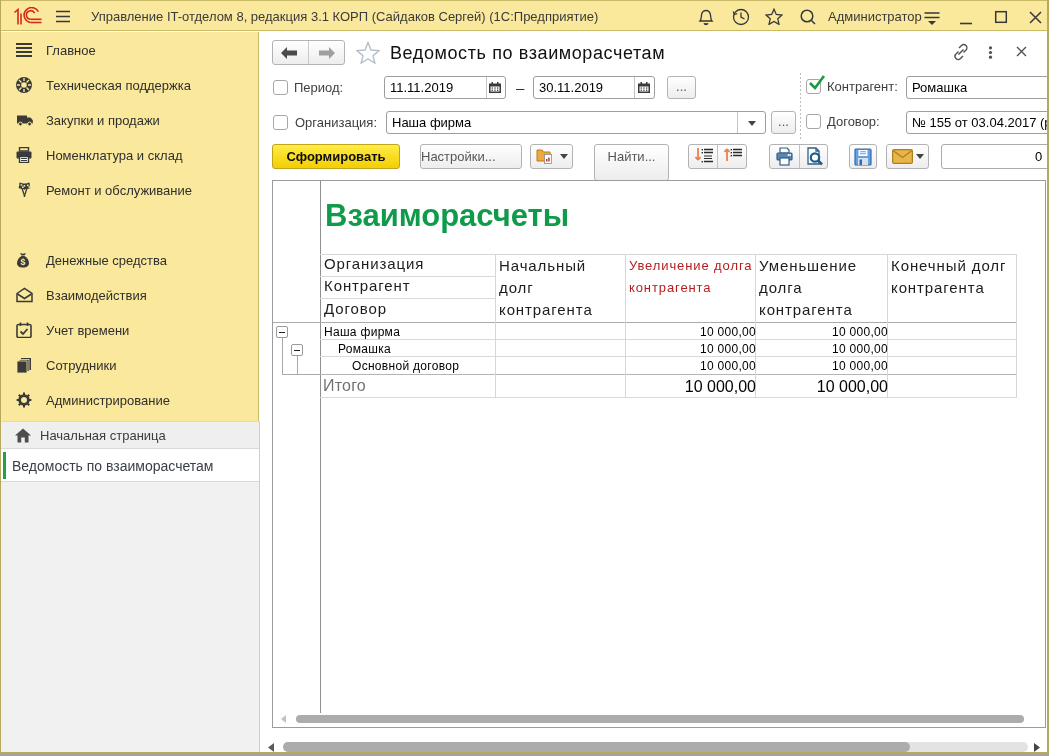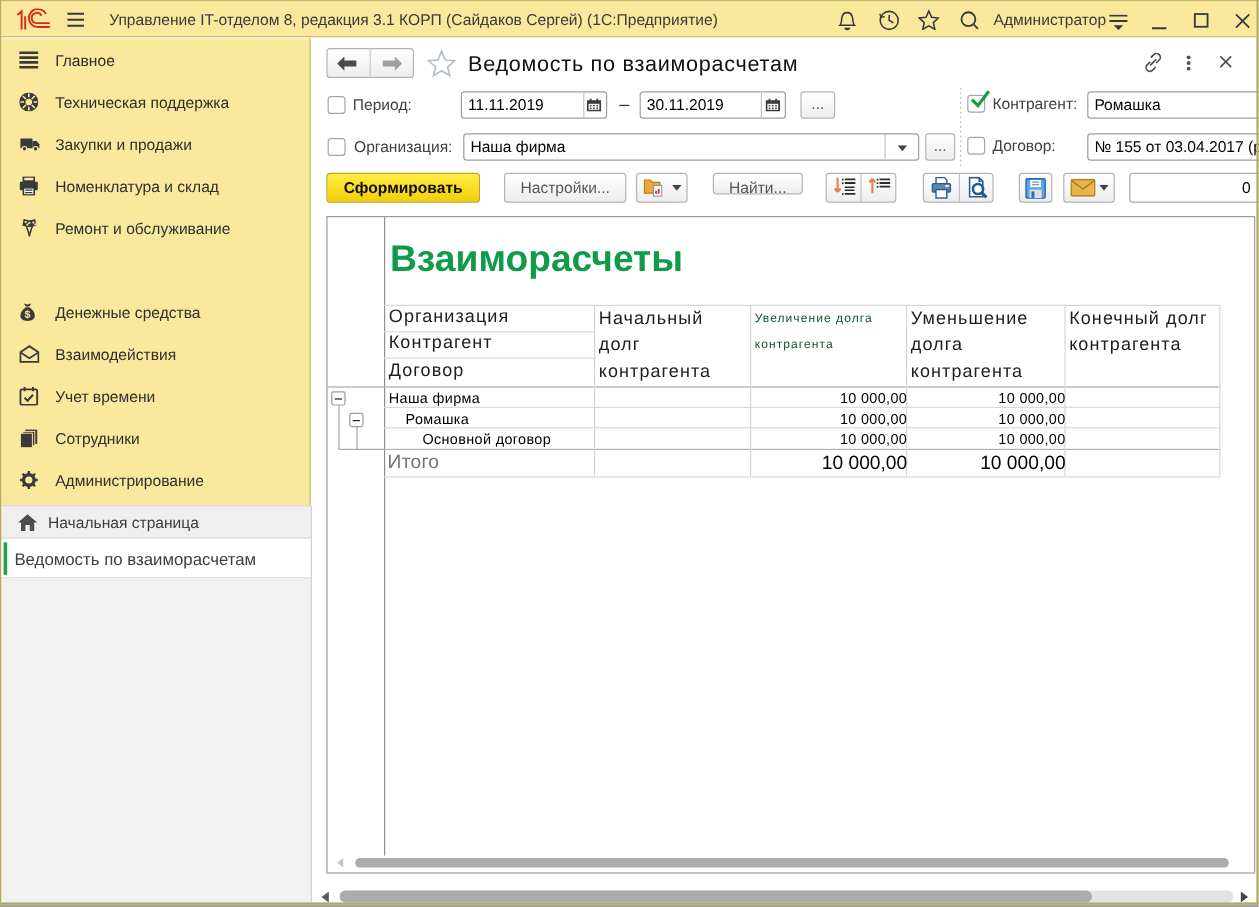--- a/index.html
+++ b/index.html
@@ -284,31 +284,31 @@
     <svg style="position:absolute;left:488px;top:89px" width="8" height="6" viewBox="0 0 8 6">
         <path d="M0,0 L8,0 L4,5 Z" fill="#444"></path>
       </svg>
     <div class="btn" style="left:511px;top:79px;width:25px;height:23px;color:#555;font-size:13px;text-align:center;line-height:19px">...</div>
     <span class="cb" style="left:546px;top:82px"></span>
     <span class="lbl" style="left:567px;top:82px">Договор:</span>
     <div class="input" style="left:646px;top:79px;width:406px;height:23px"></div>
     <span style="position:absolute;left:652px;top:83px;font-size:13px;color:#000;white-space:nowrap">№ 155 от 03.04.2017 (р</span>
 
     <div style="position:absolute;left:12px;top:112px;width:128px;height:25px;background:linear-gradient(#ffec45,#f3ce05);border:1px solid #c0a419;border-radius:3px;text-align:center;font-size:13px;font-weight:bold;color:#0d0d0d;line-height:23px">Сформировать</div>
-    <div class="btn" style="left:160px;top:112px;width:102px;height:25px;text-align:center;font-size:13px;color:#565656;line-height:23px">Настройки...</div>
+    <div class="btn" style="left:160px;top:112px;width:102px;height:25px;text-align:left;font-size:13px;color:#565656;line-height:23px">Настройки...</div>
     <div class="btn" style="left:270px;top:112px;width:43px;height:25px"></div>
     <svg style="position:absolute;left:276px;top:116px" width="18" height="17" viewBox="0 0 18 17">
         <path d="M1,2 L6,2 L7.5,4 L14,4 L14,13 L1,13 Z" fill="#eda93e" stroke="#b97f1d" stroke-width="1"></path>
         <rect x="8.5" y="6.5" width="7" height="9" fill="#fff" stroke="#8a8a8a" stroke-width="0.8"></rect>
         <path d="M10,13.5 v-2.5 h1.5 v2.5 Z M12.2,13.5 v-4 h1.5 v4 Z" fill="#c0392b"></path>
       </svg>
     <svg style="position:absolute;left:300px;top:122px" width="8" height="6" viewBox="0 0 8 6">
         <path d="M0,0 L8,0 L4,5 Z" fill="#444"></path>
       </svg>
-    <div class="btn" style="left:334px;top:112px;width:75px;height:18px;text-align:center;font-size:13px;color:#565656;line-height:23px">Найти...</div>
+    <div class="btn" style="left:334px;top:112px;width:75px;height:37px;text-align:center;font-size:13px;color:#565656;line-height:23px">Найти...</div>
     <div class="btn" style="left:428px;top:112px;width:59px;height:25px"></div>
     <div style="position:absolute;left:457px;top:113px;width:1px;height:23px;background:#c2c2c2"></div>
     <svg style="position:absolute;left:434px;top:116px" width="19" height="17" viewBox="0 0 19 17">
         <path d="M4,0 V12 M4,12 L1.5,9 M4,12 L6.5,9" stroke="#e8804a" stroke-width="1.8" fill="none"></path>
         <g stroke="#2b2b2b" stroke-width="1.5">
           <path d="M10,1.5 H19 M10,4.5 H19"></path>
         </g>
         <g stroke="#2b2b2b" stroke-width="1.2">
           <path d="M10,8 H18 M10,10.5 H18"></path>
         </g>
@@ -381,21 +381,21 @@
       <div style="position:absolute;left:222px;top:73px;width:1px;height:143px;background:#d6d6d6"></div>
       <div style="position:absolute;left:352px;top:73px;width:1px;height:143px;background:#d6d6d6"></div>
       <div style="position:absolute;left:482px;top:73px;width:1px;height:143px;background:#d6d6d6"></div>
       <div style="position:absolute;left:614px;top:73px;width:1px;height:143px;background:#d6d6d6"></div>
       <div style="position:absolute;left:743px;top:73px;width:1px;height:143px;background:#d6d6d6"></div>
 
       <div style="position:absolute;left:51px;top:74px;font-size:15px;letter-spacing:0.9px;color:#1d1d1d">Организация</div>
       <div style="position:absolute;left:51px;top:96px;font-size:15px;letter-spacing:0.9px;color:#1d1d1d">Контрагент</div>
       <div style="position:absolute;left:51px;top:119px;font-size:15px;letter-spacing:0.9px;color:#1d1d1d">Договор</div>
       <div style="position:absolute;left:226px;top:74px;width:124px;font-size:15px;letter-spacing:0.9px;color:#1d1d1d;line-height:22px">Начальный долг контрагента</div>
-      <div style="position:absolute;left:356px;top:74px;width:124px;font-size:10px;letter-spacing:0.9px;color:#14532d;line-height:22px">Увеличение долга контрагента</div>
+      <div style="position:absolute;left:356px;top:74px;width:124px;font-size:13px;letter-spacing:0.9px;color:#b91c1c;line-height:22px">Увеличение долга контрагента</div>
       <div style="position:absolute;left:486px;top:74px;width:124px;font-size:15px;letter-spacing:0.9px;color:#1d1d1d;line-height:22px">Уменьшение долга контрагента</div>
       <div style="position:absolute;left:618px;top:74px;width:124px;font-size:15px;letter-spacing:0.9px;color:#1d1d1d;line-height:22px">Конечный долг контрагента</div>
 
       <div style="position:absolute;left:51px;top:144px;font-size:12px;letter-spacing:0.3px;color:#000">Наша фирма</div>
       <div style="position:absolute;left:65px;top:161px;font-size:12px;letter-spacing:0.3px;color:#000">Ромашка</div>
       <div style="position:absolute;left:79px;top:178px;font-size:12px;letter-spacing:0.3px;color:#000">Основной договор</div>
       <div style="position:absolute;left:50px;top:196px;font-size:16px;letter-spacing:0.2px;color:#737373">Итого</div>
       <div style="position:absolute;left:352px;top:144px;width:131px;font-size:12px;letter-spacing:0.3px;color:#000;text-align:right">10 000,00</div>
       <div style="position:absolute;left:484px;top:144px;width:131px;font-size:12px;letter-spacing:0.3px;color:#000;text-align:right">10 000,00</div>
       <div style="position:absolute;left:352px;top:161px;width:131px;font-size:12px;letter-spacing:0.3px;color:#000;text-align:right">10 000,00</div>

